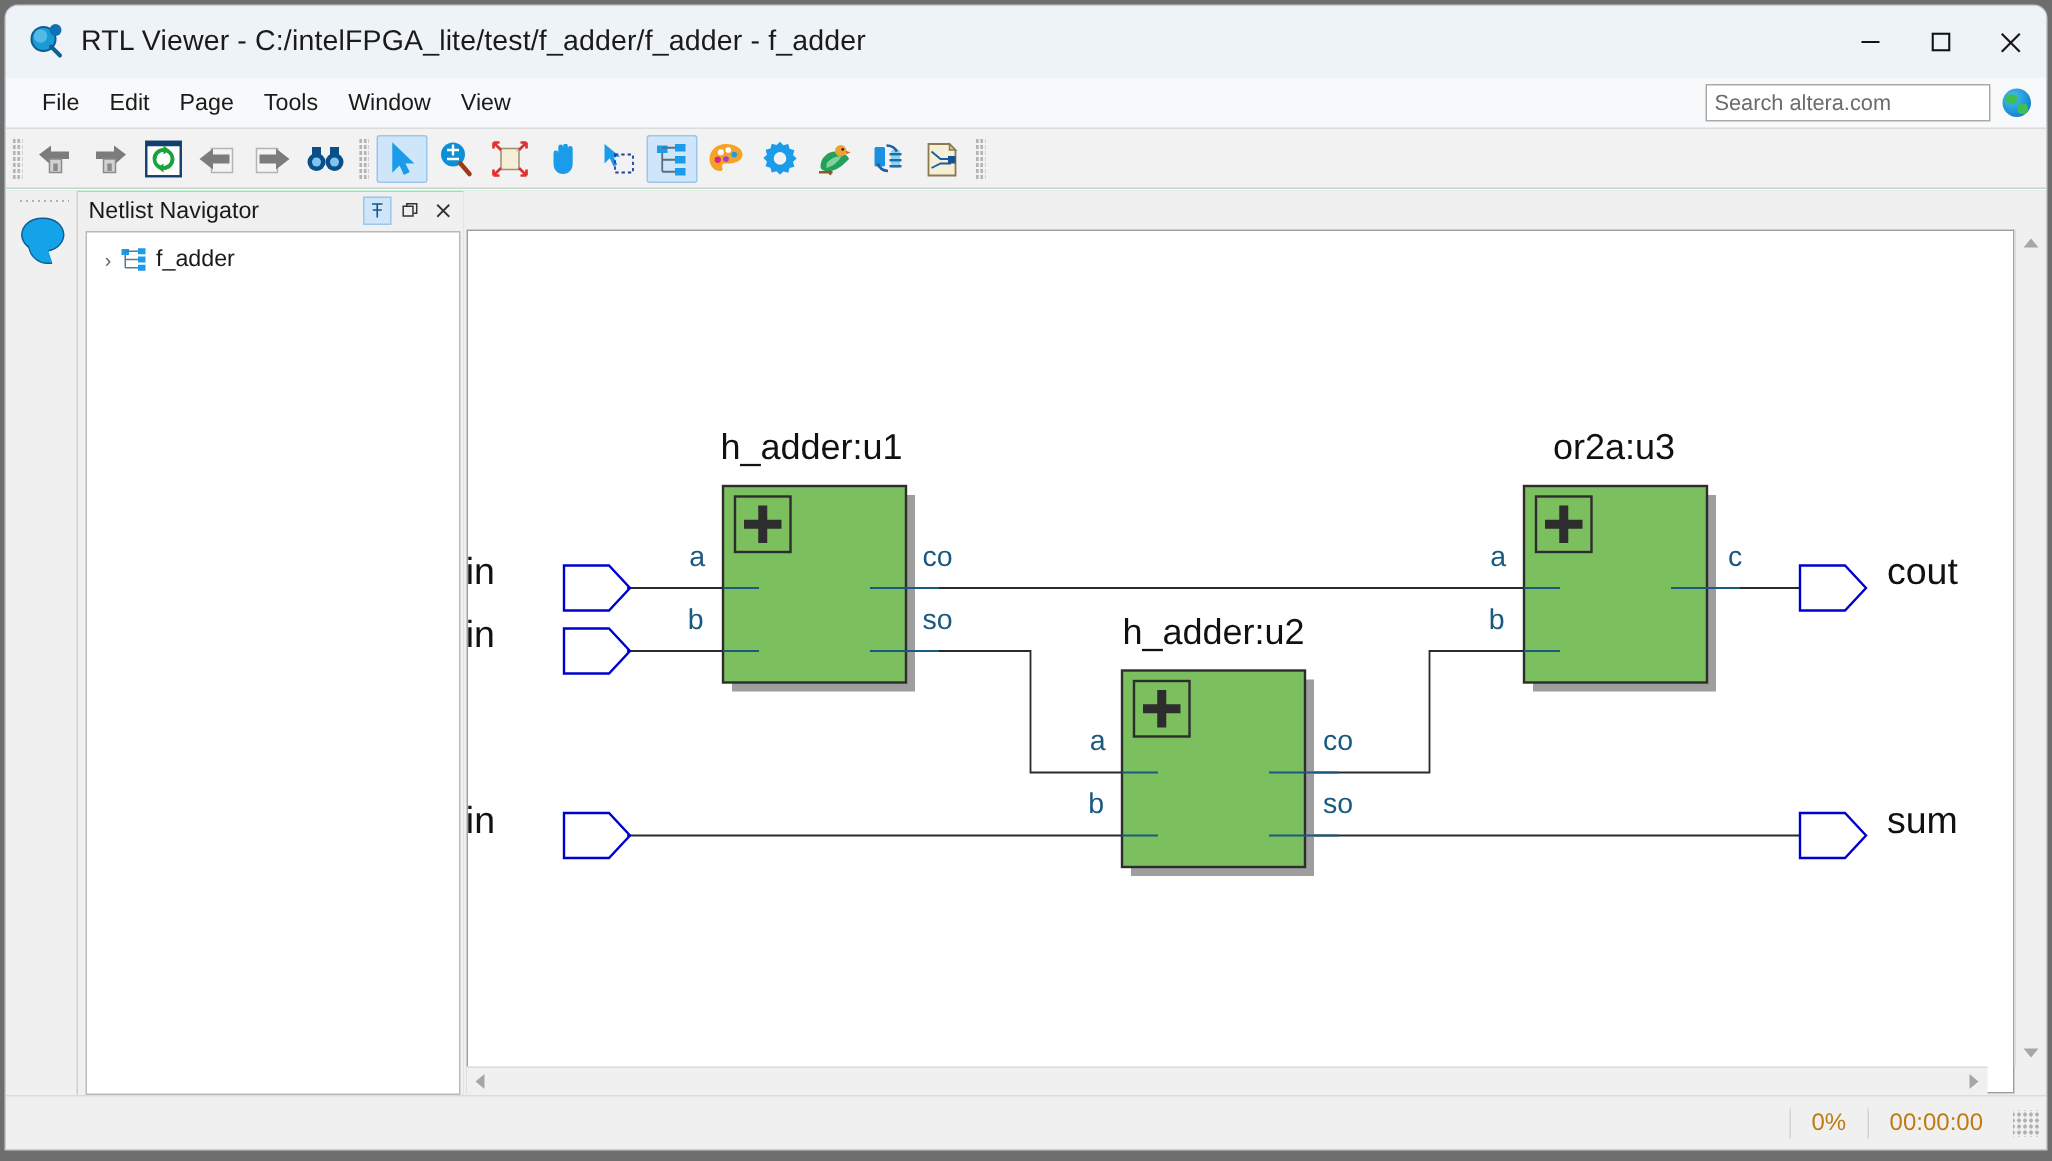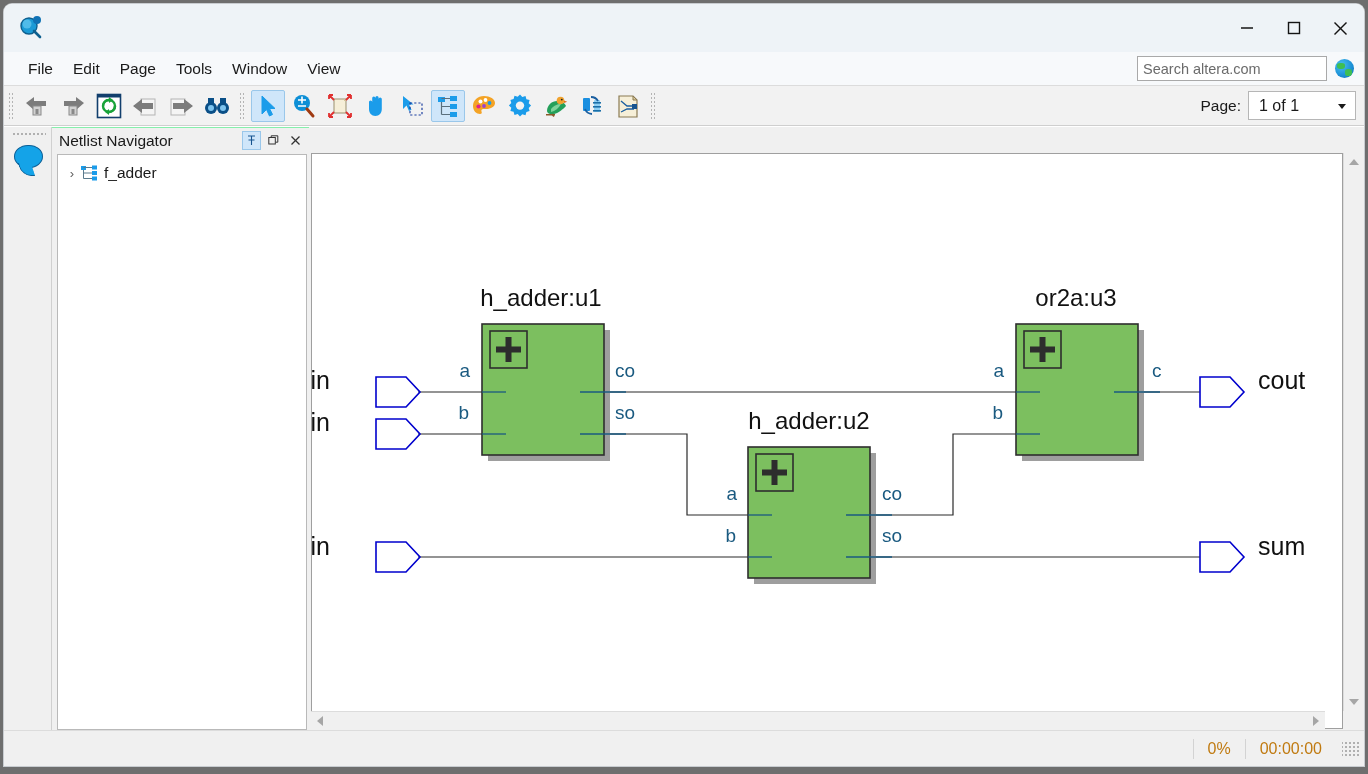--- a/index.html
+++ b/index.html
@@ -333,20 +333,21 @@
 
   <div class="titlebar">
     <div class="title-icon">
       <svg width="26" height="26" viewBox="0 0 26 26">
         <circle cx="11" cy="11" r="8" fill="#1a9ad6" stroke="#0d5f8f" stroke-width="1.4"></circle>
         <circle cx="9" cy="9" r="4.5" fill="#63c6ef" opacity="0.75"></circle>
         <line x1="16" y1="16" x2="22" y2="22" stroke="#0d5f8f" stroke-width="2.6" stroke-linecap="round"></line>
         <circle cx="19" cy="5" r="4" fill="#0f72b5"></circle>
       </svg>
     </div>
+    <div class="title-text">RTL Viewer - C:/intelFPGA_lite/test/f_adder/f_adder - f_adder</div>
     <div class="winbtns">
       <div class="winbtn">
         <svg width="14" height="14" viewBox="0 0 14 14">
             <line x1="1" y1="7" x2="13" y2="7" stroke="#141414" stroke-width="1.3"></line>
           </svg>
       </div>
       <div class="winbtn">
         <svg width="14" height="14" viewBox="0 0 14 14">
             <rect x="1.5" y="1.5" width="11" height="11" fill="none" stroke="#141414" stroke-width="1.4"></rect>
           </svg>
@@ -512,27 +513,20 @@
         <path d="M4 3 h14 l4 4 v17 h-18 z" fill="#f6efd8" stroke="#8a7a52" stroke-width="1.2"></path>
         <path d="M18 3 v4 h4 z" fill="#ddcb9c" stroke="#8a7a52" stroke-width="1"></path>
         <path d="M6 8 L12 13 H19" fill="none" stroke="#1b5fa0" stroke-width="1.3"></path>
         <path d="M6 19 L12 16 H19" fill="none" stroke="#1b5fa0" stroke-width="1.3"></path>
         <rect x="17" y="11" width="5" height="5" fill="#17548f"></rect>
       </svg>
     </div>
 
     <div class="grip"></div>
 
-    <div class="pagewrap">
-      <div class="pagelabel">Page:</div>
-      <div class="pagesel">
-        <span>1 of 1</span>
-        <span class="caret"></span>
-      </div>
-    </div>
   </div>
 
   <div class="body">
 
     <div class="leftstrip">
       <div class="sgrip"></div>
       <div class="bubble"></div>
     </div>
 
     <div class="navpanel">

